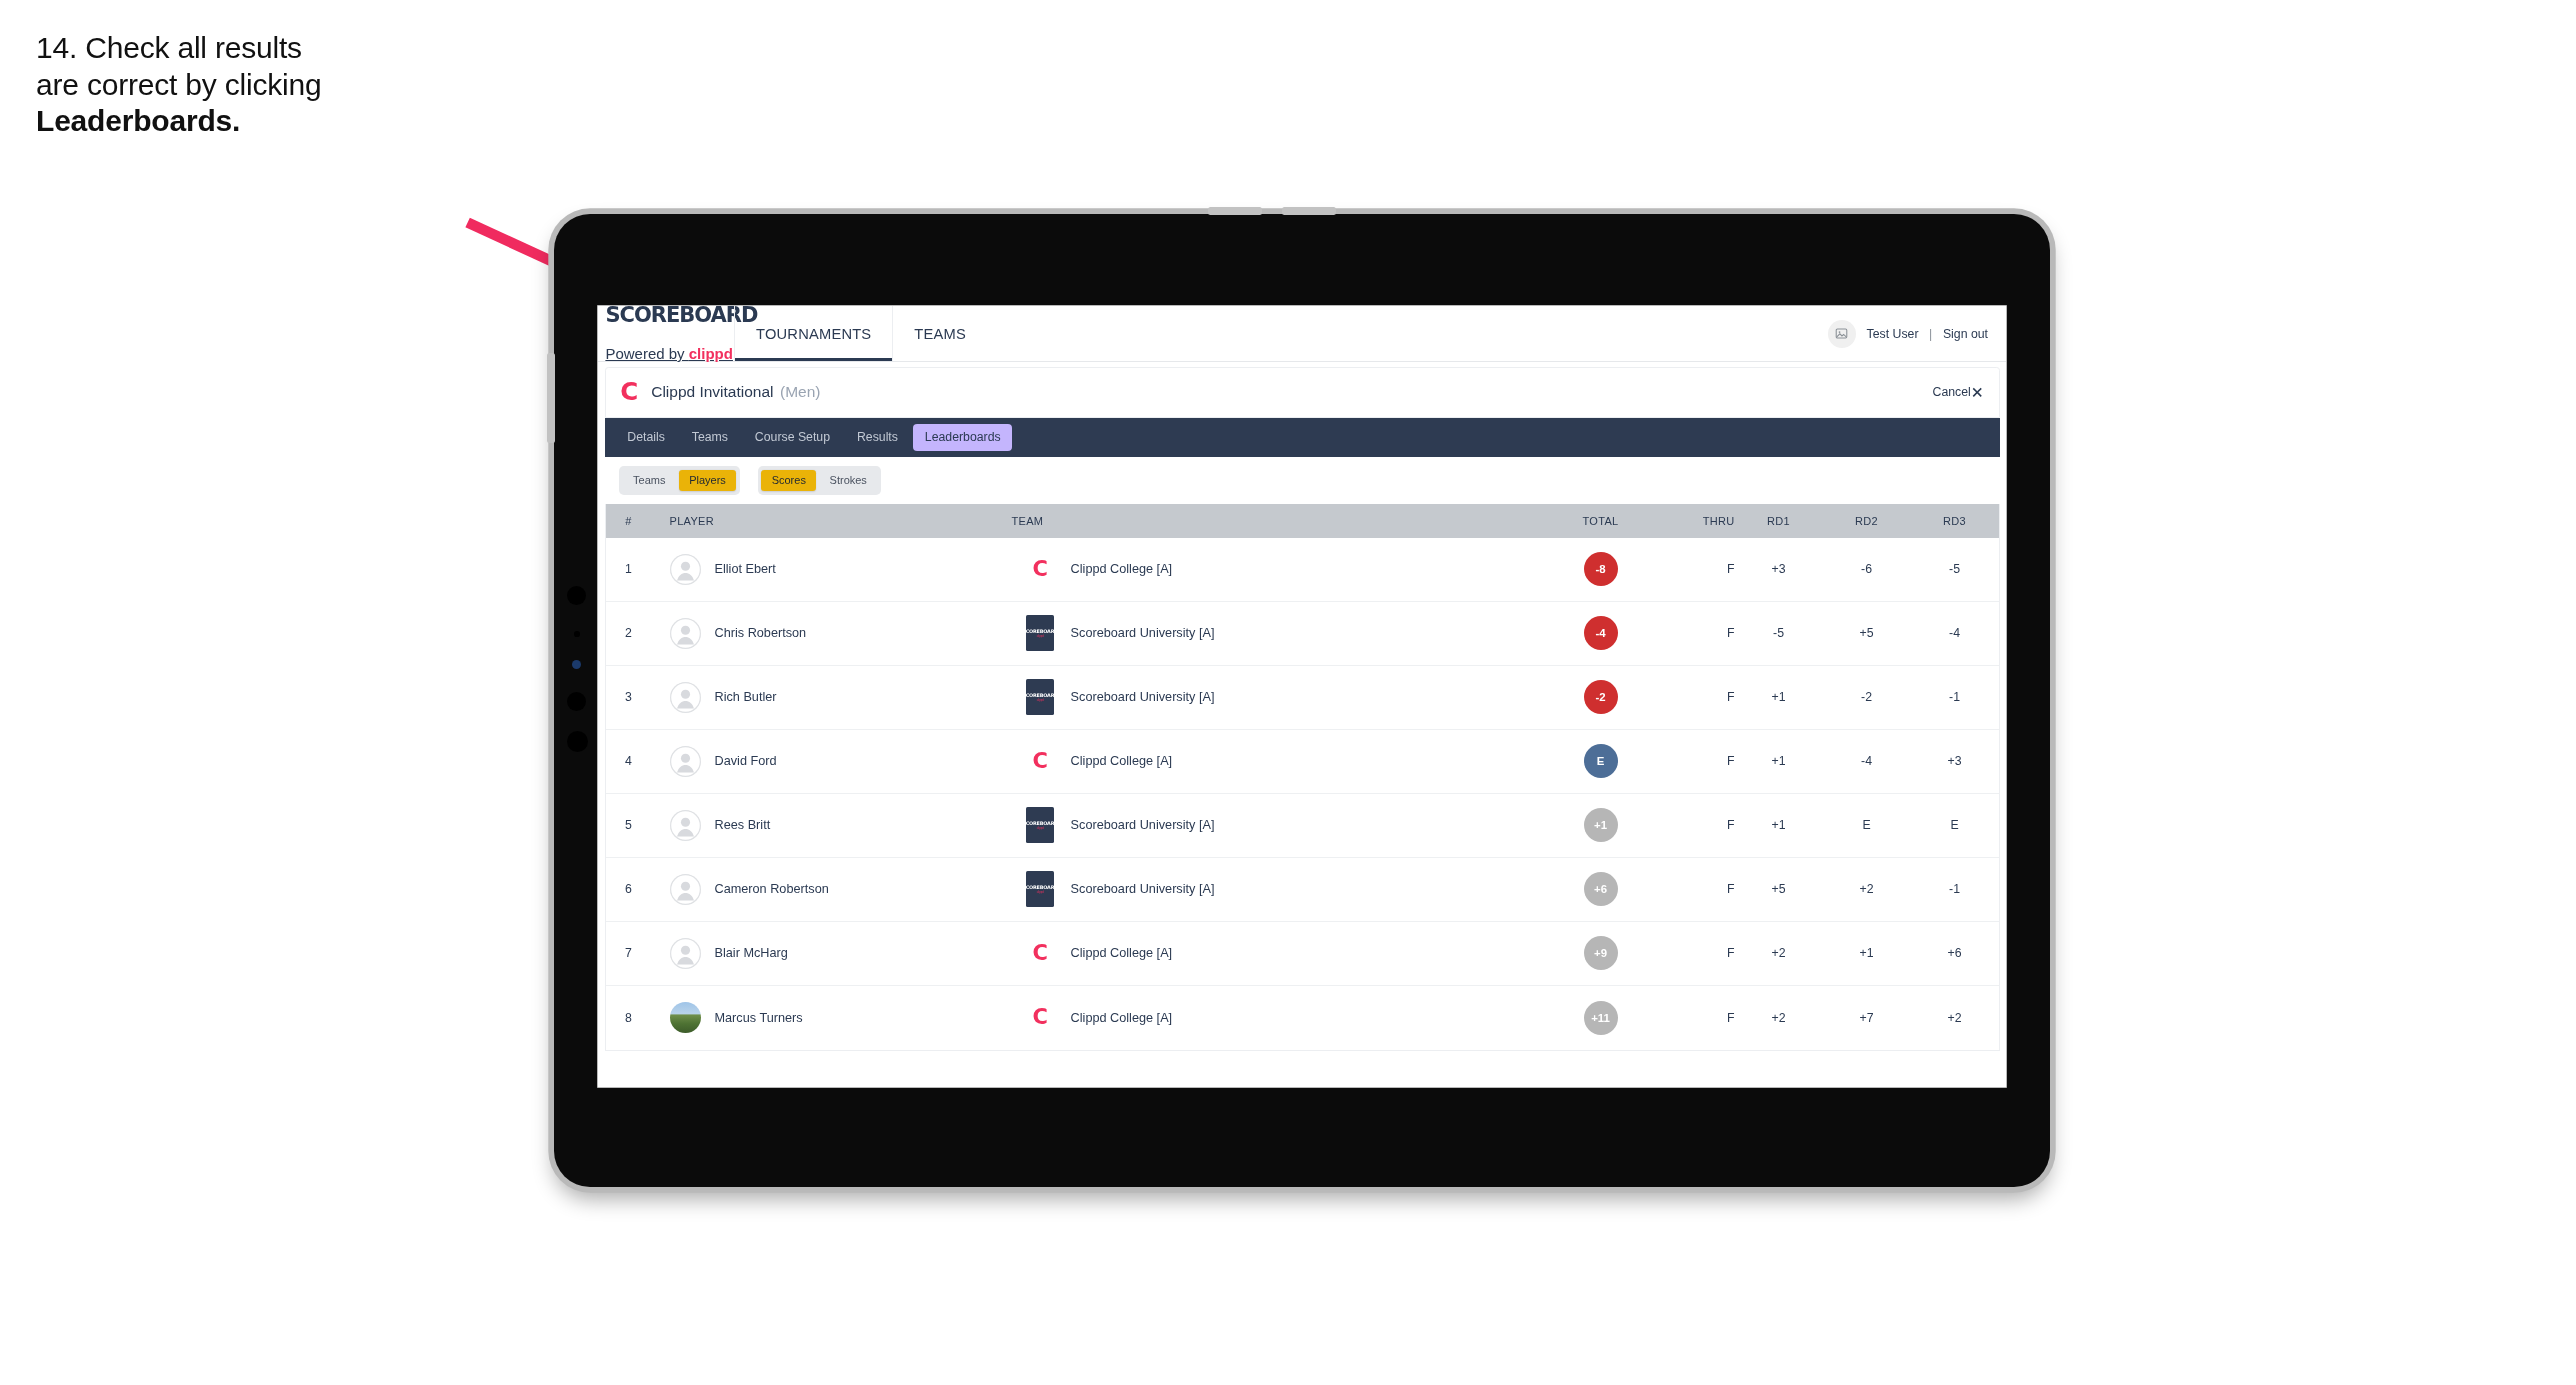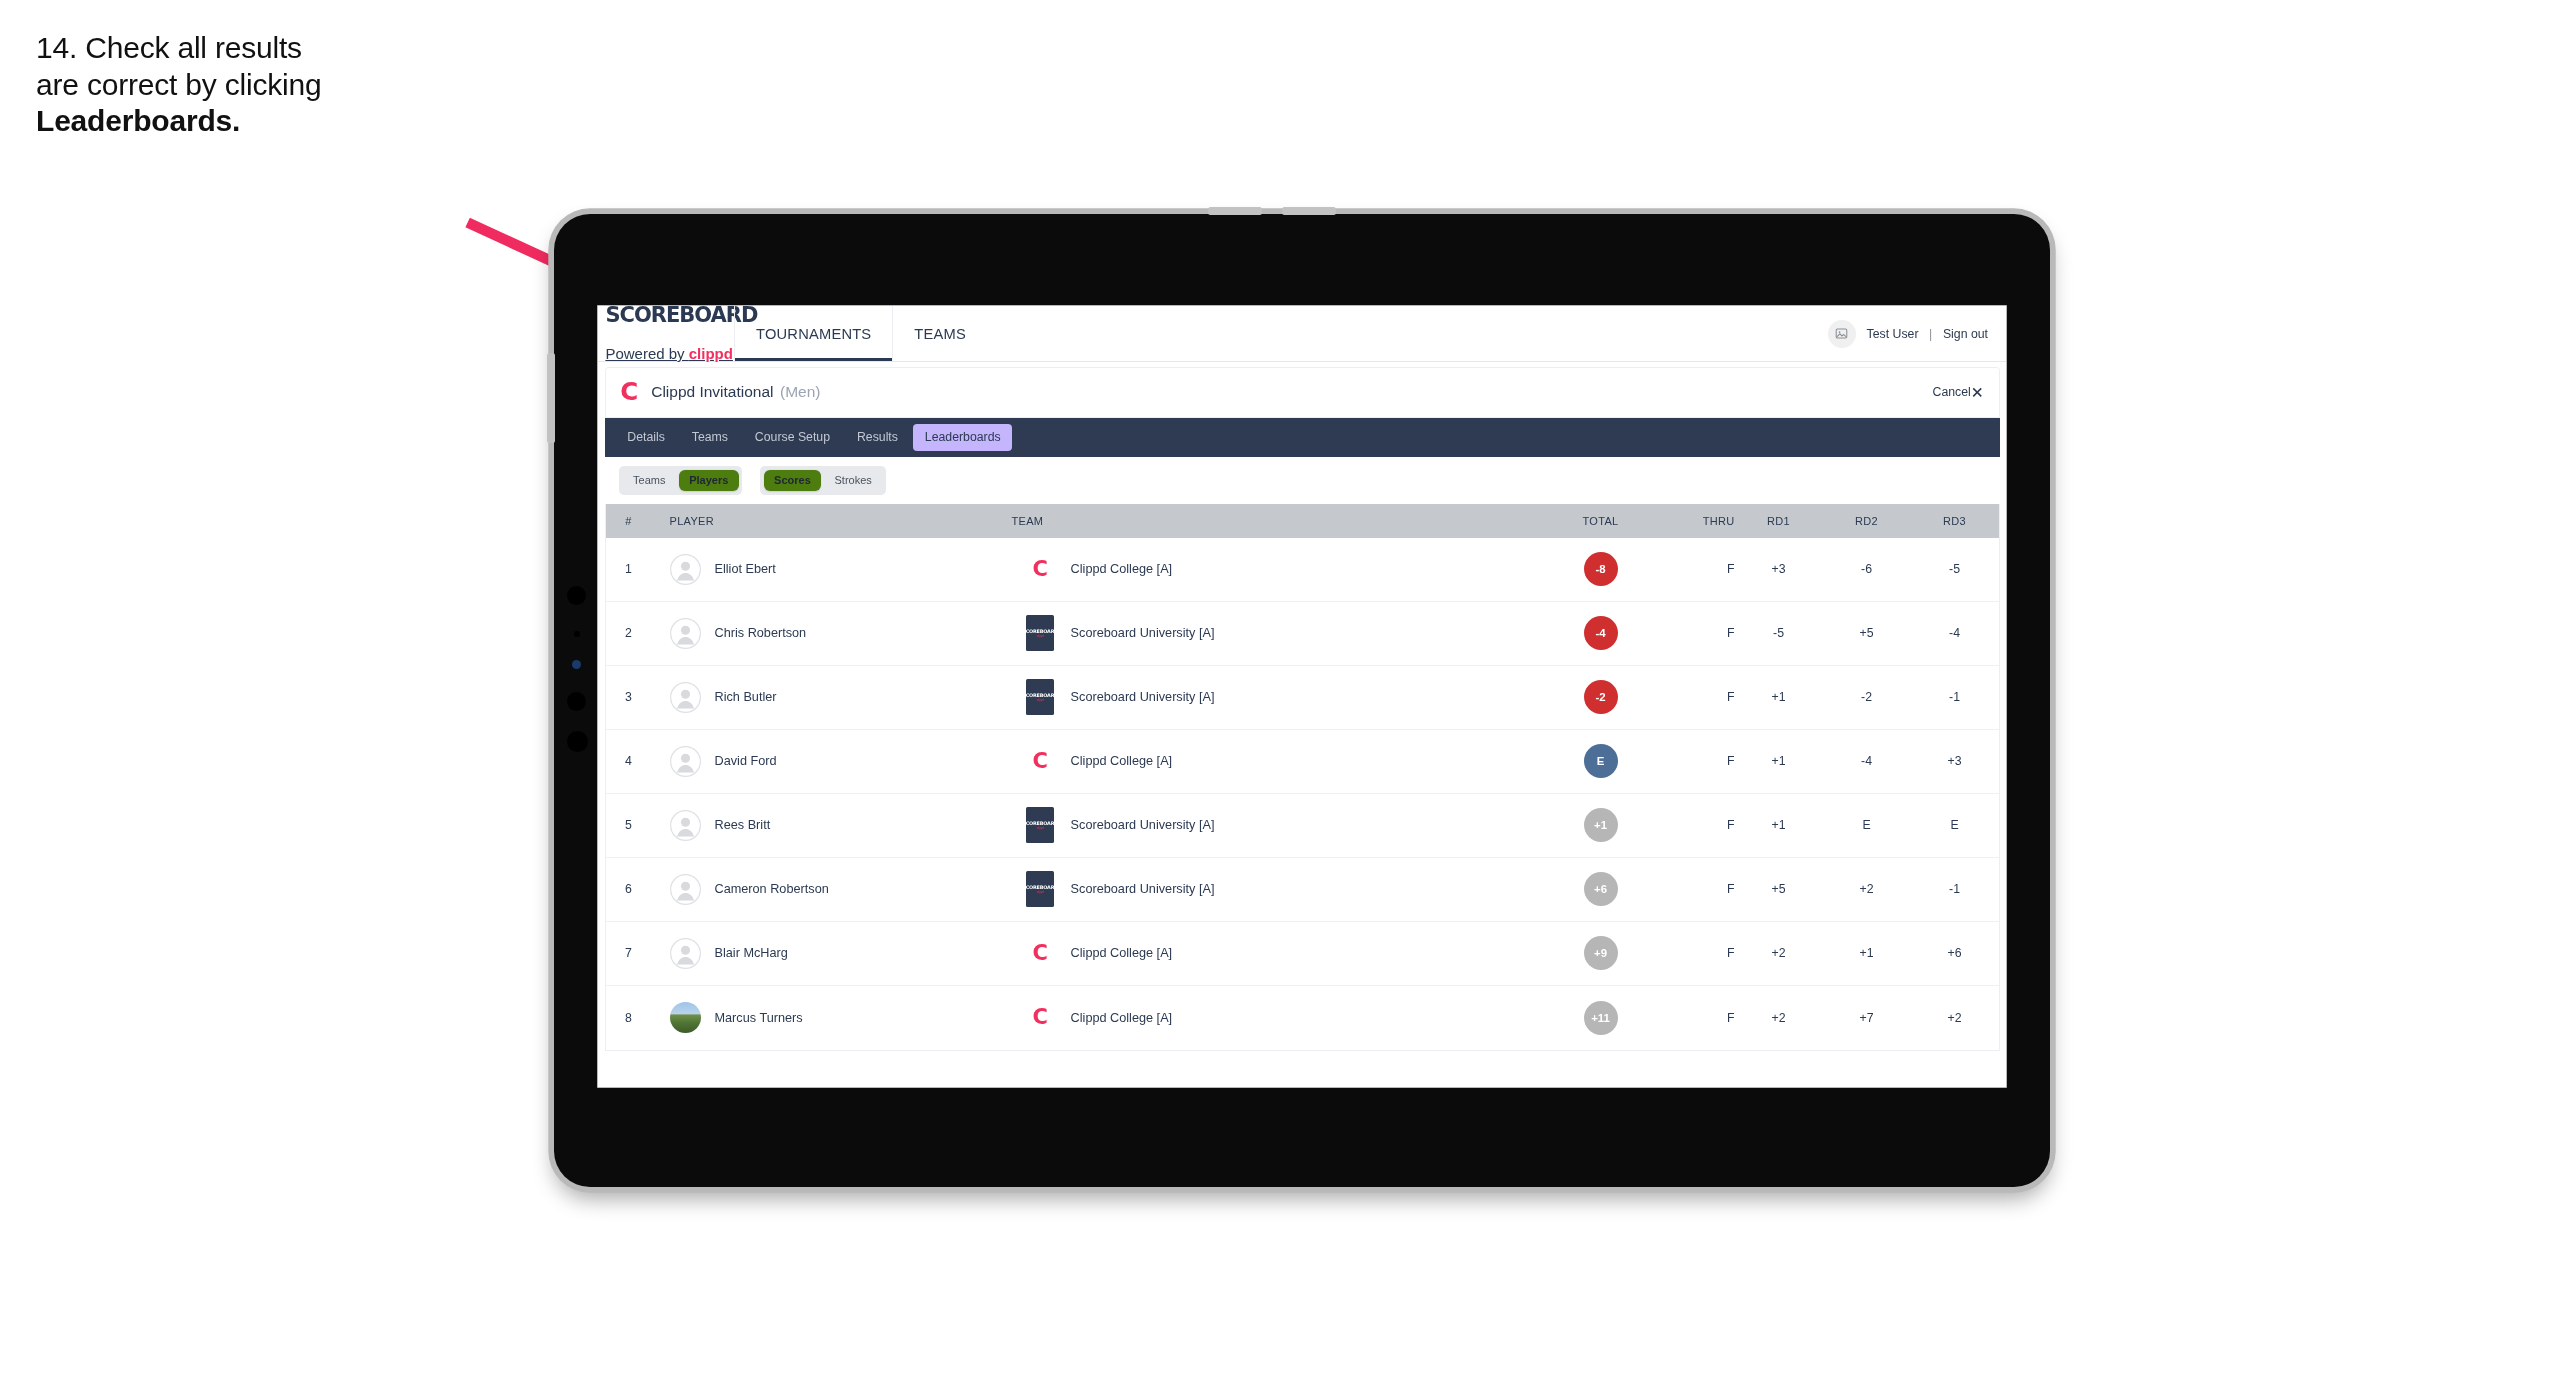--- a/index.html
+++ b/index.html
@@ -97,22 +97,22 @@
   .tab{
     font-size:12.3px; color:#c2c9d4; padding:6.5px 11.4px; border-radius:4.1px;
   }
   .tab.active{ background:#c4b5fd; color:#2b3a52; font-weight:normal; }
 
   
   #filters{ margin:0 6.5px; background:#fff; height:47px; display:flex; align-items:center;
             padding:0 14.7px; gap:18px; }
   .pillgroup{ background:#e7e9ec; border-radius:4.9px; padding:3.3px; display:flex; gap:2.5px; }
   .pill{ font-size:11px; color:#4a5260; padding:4.9px 10.6px; border-radius:3.3px; }
-  .pill.active{ background:#4d7c0f; color:#1f2733; font-weight:bold;
-                box-shadow:0 0.8px 1.6px rgba(0,0,0,.12);border-radius:6px; }
+  .pill.active{ background:#eab308; color:#1f2733; font-weight:normal;
+                box-shadow:0 0.8px 1.6px rgba(0,0,0,.12); }
 
   
   #tablewrap{ margin:0 6.5px; background:#fff; border:0.8px solid #eceef1; border-top:none; }
   .row{ display:flex; align-items:center; height:64px; border-bottom:0.8px solid #eef0f2; }
   .row:last-child{ border-bottom:none; }
   #thead{ background:#c5c9ce; height:34px; border-bottom:none; }
   #thead .cell{ font-size:11px; color:#2b3a52; letter-spacing:0.3px; }
 
   .c-rank{ width:46px; text-align:center; font-size:12.3px; color:#2b3a52; flex:0 0 46px; }
   .c-player{ flex:0 0 360px; display:flex; align-items:center; gap:14px; padding-left:18px; }

